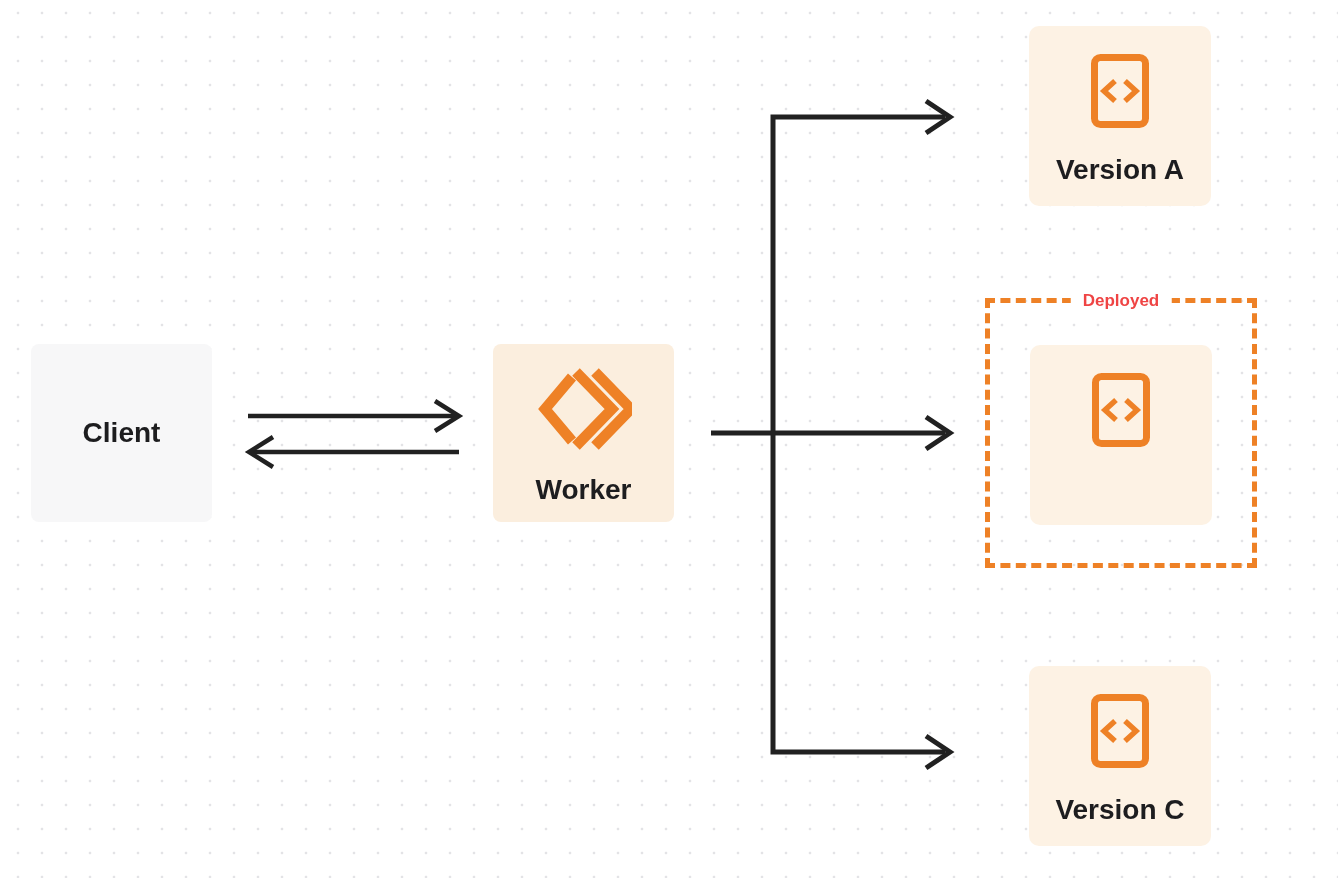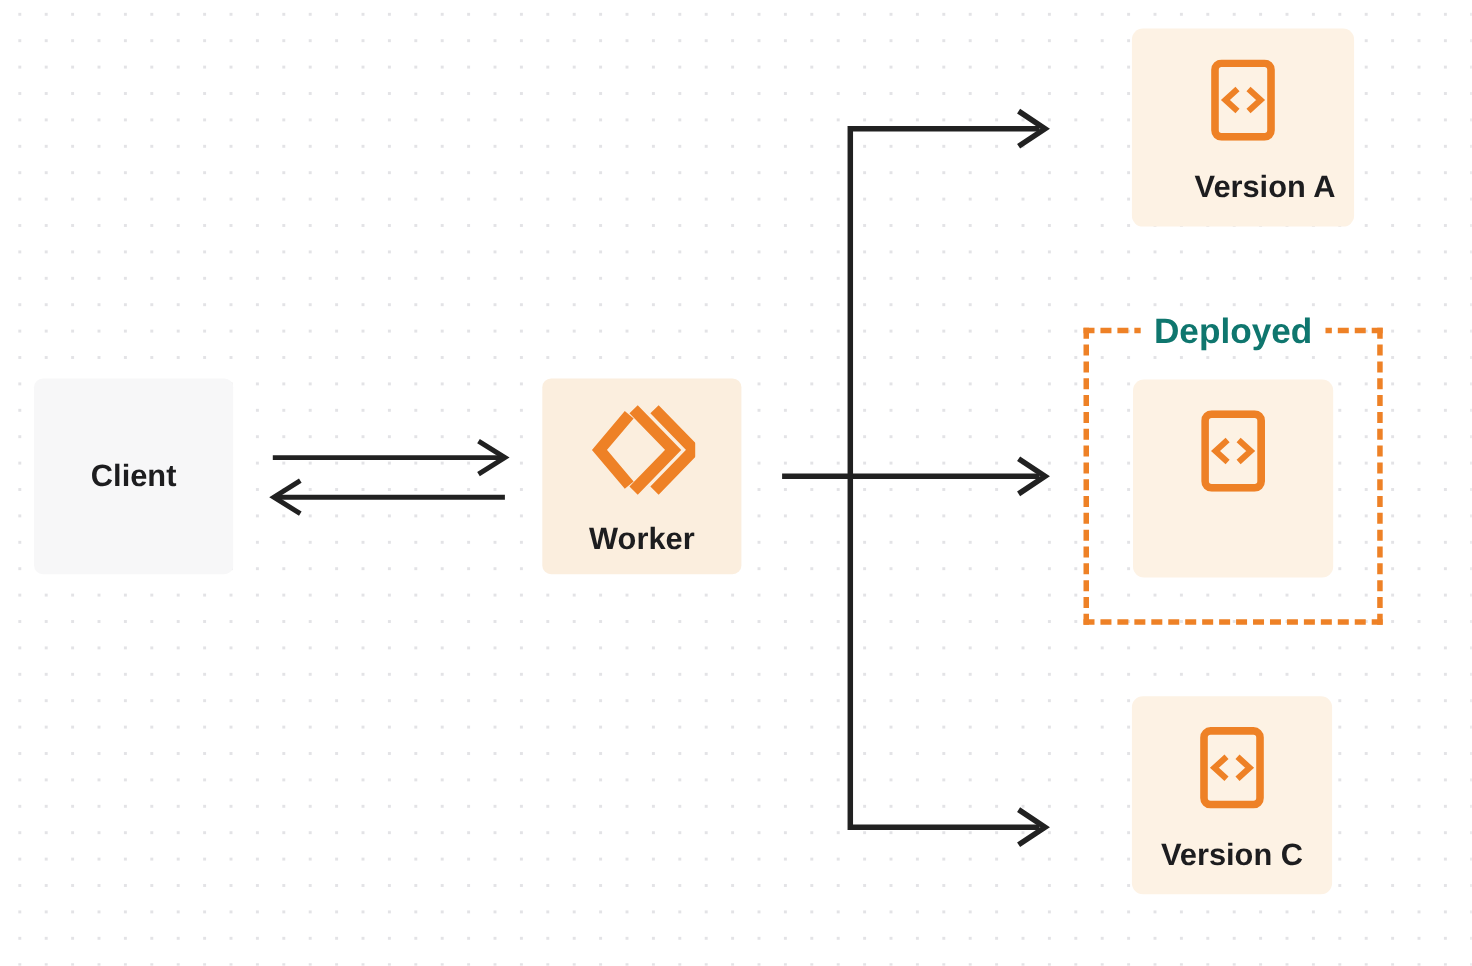--- a/index.html
+++ b/index.html
@@ -56,23 +56,23 @@
   .worker-node .worker-icon {
     position: absolute;
     left: 50%; top: 17px;
     transform: translateX(-50%);
   }
   .worker-node .node-label { top: 129px; }
   .version-node {
     width: 182px; height: 180px;
     background: #fdf2e4;
   }
-  .version-a { left: 1029px; top: 26px; padding-left: 20px; }
+  .version-a { left: 1029px; top: 26px; }
   .version-b { left: 1030px; top: 345px; }
-  .version-c { left: 1029px; top: 633px; }
+  .version-c { left: 1029px; top: 666px; }
   .version-node .version-icon {
     position: absolute;
     left: 50%; top: 28px;
     transform: translateX(-50%);
   }
   .version-node .node-label { top: 127px; }
   .deployed-group {
     position: absolute;
     left: 985px; top: 298px;
     width: 272px; height: 270px;
@@ -81,23 +81,23 @@
     z-index: 2;
   }
   .deployed-label {
     position: absolute;
     top: -18px;
     left: 50%;
     transform: translateX(-50%);
     background: #ffffff;
     padding: 0 12px;
     font-weight: 700;
-    font-size: 32px;
+    font-size: 17px;
     line-height: 32px;
-    color: #0f766e;
+    color: #ef4444;
     white-space: nowrap;
   }
   .traffic-label {
     position: absolute;
     left: 757px; top: 350px;
     width: 200px;
     text-align: center;
     z-index: 2;
     color: #121212;
     font-weight: 700;

